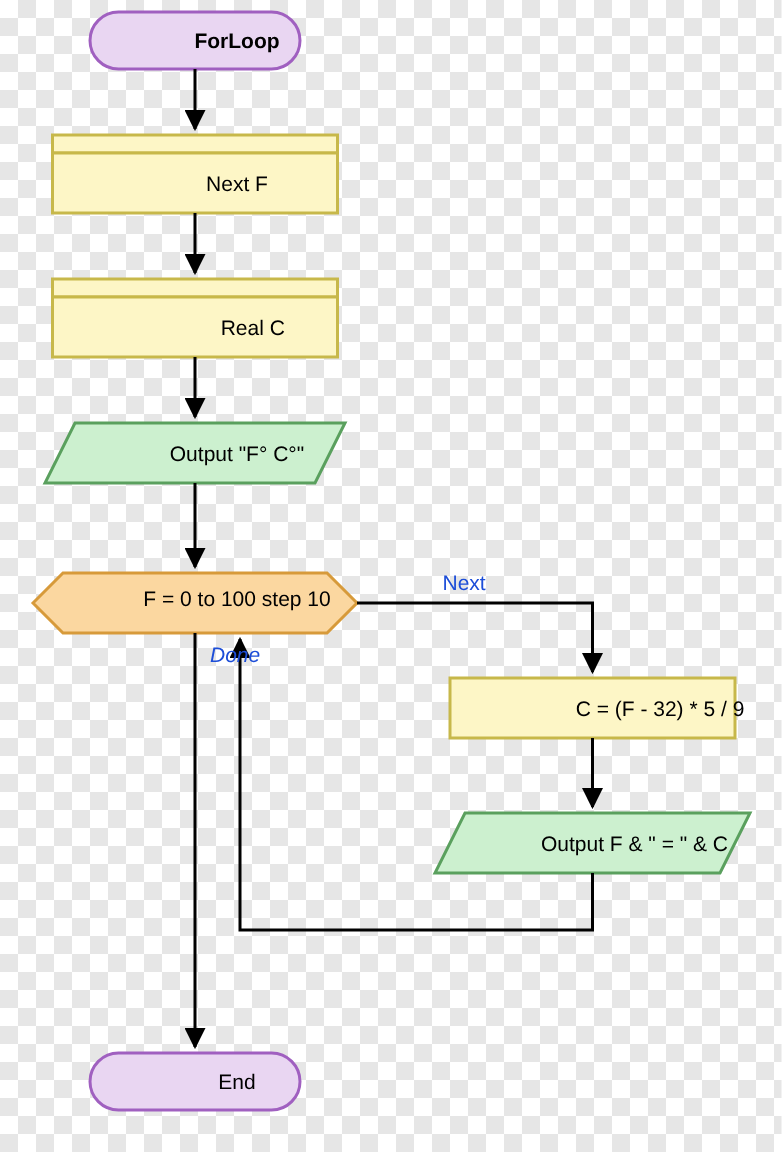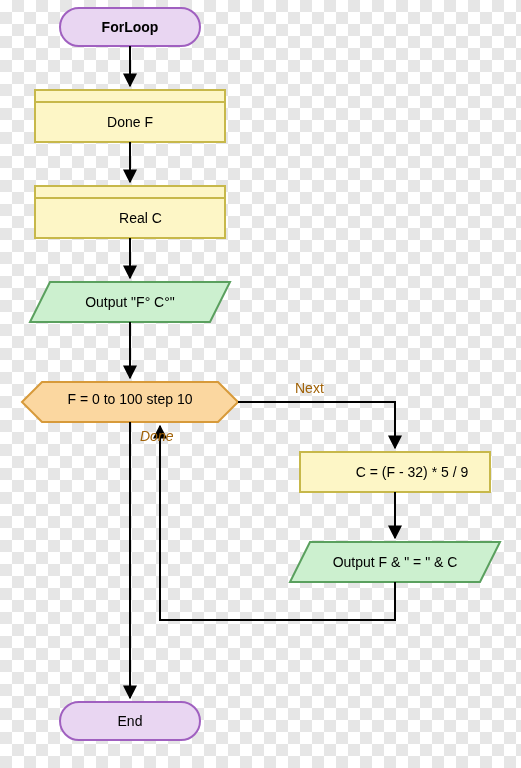--- a/index.html
+++ b/index.html
@@ -20,25 +20,26 @@
     position: relative;
   }
   svg { position: absolute; top: 0; left: 0; }
   .node-text {
     position: absolute;
     display: flex;
     align-items: center;
     justify-content: center;
     text-align: center;
     pointer-events: none;
+    margin-left: 28px;
   }
   .edge-label {
     position: absolute;
     font-size: 14px;
-    color: #a16207;
+    color: #1d4ed8;
   }
 </style>
 </head>
 <body>
 
 <svg width="521" height="768" viewBox="0 0 521 768">
   <defs>
     <marker id="arrow" viewBox="0 0 10 10" refX="9" refY="5" markerWidth="7" markerHeight="7" orient="auto-start-reverse">
       <path d="M 0 0 L 10 5 L 0 10 z" fill="#000"></path>
     </marker>
@@ -77,21 +78,21 @@
   <polygon points="310,542 500,542 480,582 290,582" fill="#ccf0cf" stroke="#5aa05e" stroke-width="2"></polygon>
 
   <path d="M 395 582 L 395 620 L 160 620 L 160 426" fill="none" stroke="#000" stroke-width="2" marker-end="url(#arrow)"></path>
 
   <line x1="130" y1="422" x2="130" y2="698" stroke="#000" stroke-width="2" marker-end="url(#arrow)"></line>
 
   <rect x="60" y="702" width="140" height="38" rx="19" ry="19" fill="#e9d6f2" stroke="#a060c0" stroke-width="2"></rect>
 </svg>
 
 <div class="node-text" style="left:60px; top:8px; width:140px; height:38px; font-weight:bold;">ForLoop</div>
-<div class="node-text" style="left:35px; top:102px; width:190px; height:40px;">Done F</div>
+<div class="node-text" style="left:35px; top:102px; width:190px; height:40px;">Next F</div>
 <div class="node-text" style="left:35px; top:198px; width:211px; height:40px;">Real C</div>
 <div class="node-text" style="left:40px; top:282px; width:180px; height:40px;">Output "F°    C°"</div>
 <div class="node-text" style="left:30px; top:382px; width:200px; height:33px;">F = 0 to 100 step 10</div>
 <div class="node-text" style="left:317px; top:452px; width:190px; height:40px;">C = (F - 32) * 5 / 9</div>
 <div class="node-text" style="left:300px; top:542px; width:190px; height:40px;">Output F &amp; " = " &amp; C</div>
 <div class="node-text" style="left:60px; top:702px; width:140px; height:38px;border-radius:16px;">End</div>
 
 <div class="edge-label" style="left:295px; top:380px;">Next</div>
 <div class="edge-label" style="left:140px; top:428px;font-style:italic;">Done</div>
 

